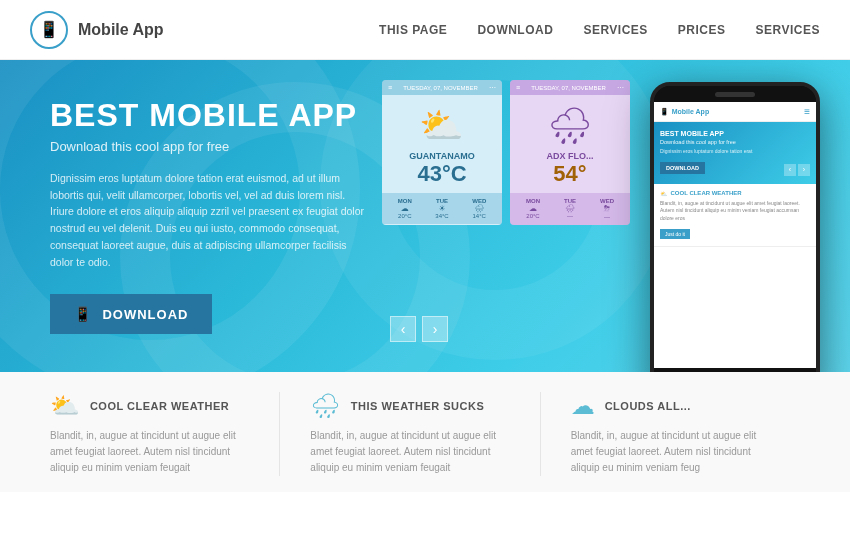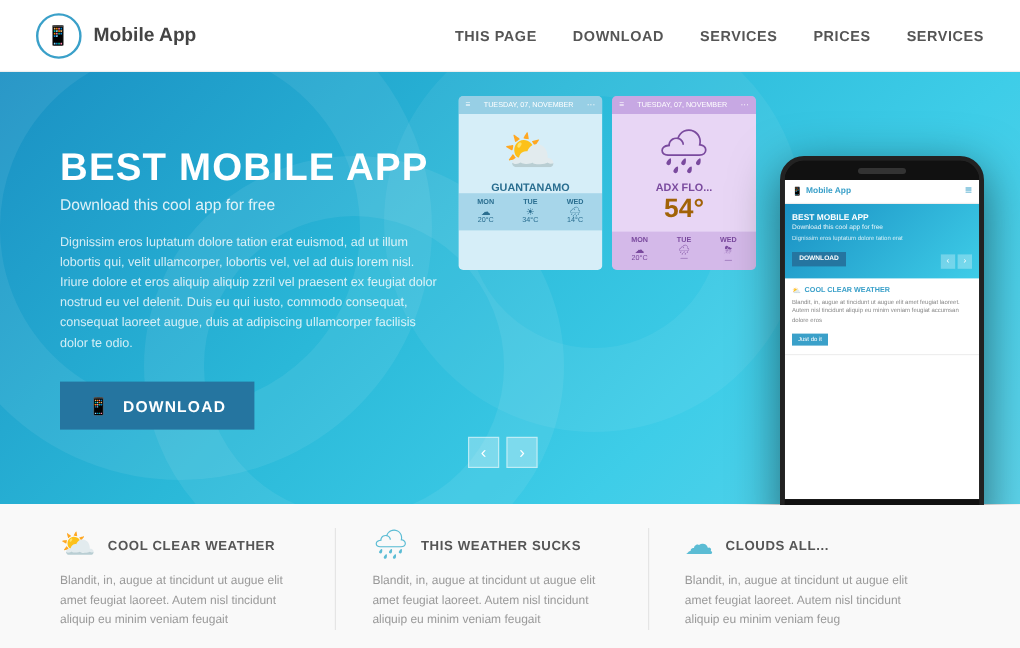--- a/index.html
+++ b/index.html
@@ -37,21 +37,21 @@
     }
     .nav-item {
       font-size: 12px; font-weight: bold; color: #555; cursor: pointer; letter-spacing: 0.5px;
       text-decoration: none;
     }
 
     
     .hero {
       position: relative;
       background: linear-gradient(135deg, #1a90c3 0%, #2ab8d8 40%, #3ecde8 70%, #5dd5ec 100%);
-      height: 360px;
+      height: 312px;
       overflow: hidden;
       display: flex;
       align-items: center;
     }
     
     .hero::before {
       content: '';
       position: absolute;
       width: 300px; height: 300px;
       border-radius: 50%;
@@ -304,20 +304,21 @@
   <div class="hero-phones">
 
     <div class="phone-card phone-card-blue">
       <div class="phone-card-header phone-card-header-blue">
         <span>≡</span>
         <span style="font-size:6px;">TUESDAY, 07, NOVEMBER</span>
         <span>···</span>
       </div>
       <div class="phone-weather-icon">⛅</div>
       <div class="phone-city">GUANTANAMO</div>
+      <div class="phone-temp">43°C</div>
       <div class="phone-footer">
         <div class="phone-footer-item" style="text-align:center;">
           <div style="font-size:6px;font-weight:bold;">MON</div>
           <div style="font-size:8px;">☁</div>
           <div style="font-size:6px;">20°C</div>
         </div>
         <div class="phone-footer-item" style="text-align:center;">
           <div style="font-size:6px;font-weight:bold;">TUE</div>
           <div style="font-size:8px;">☀</div>
           <div style="font-size:6px;">34°C</div>

